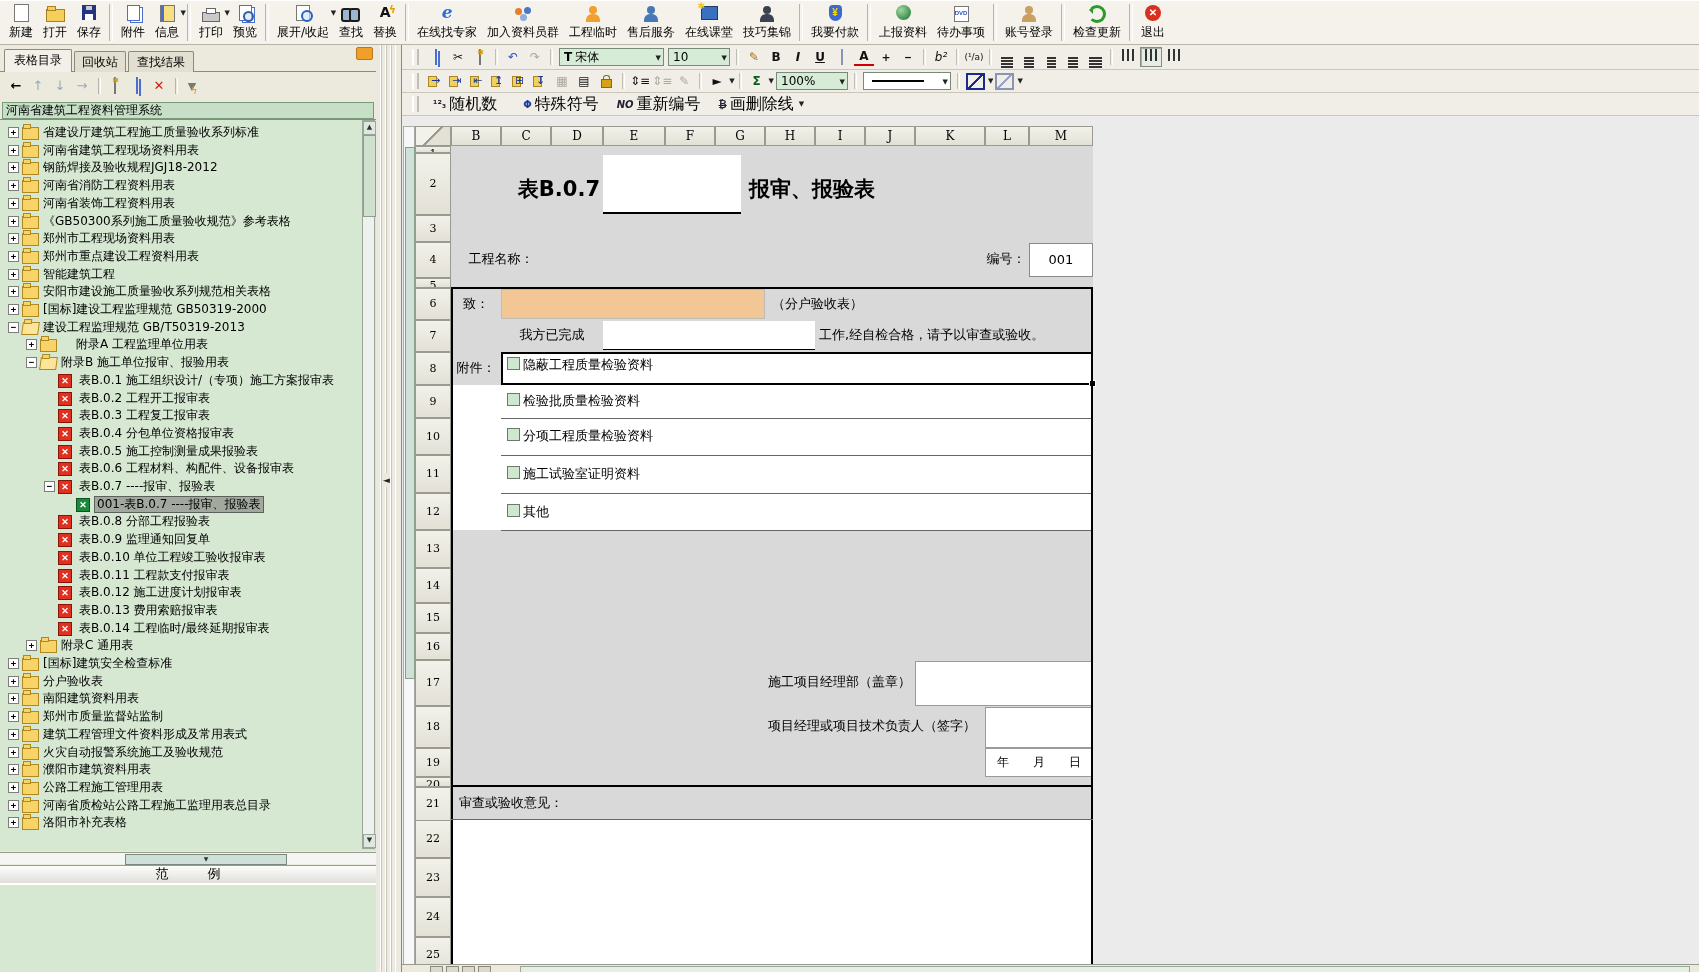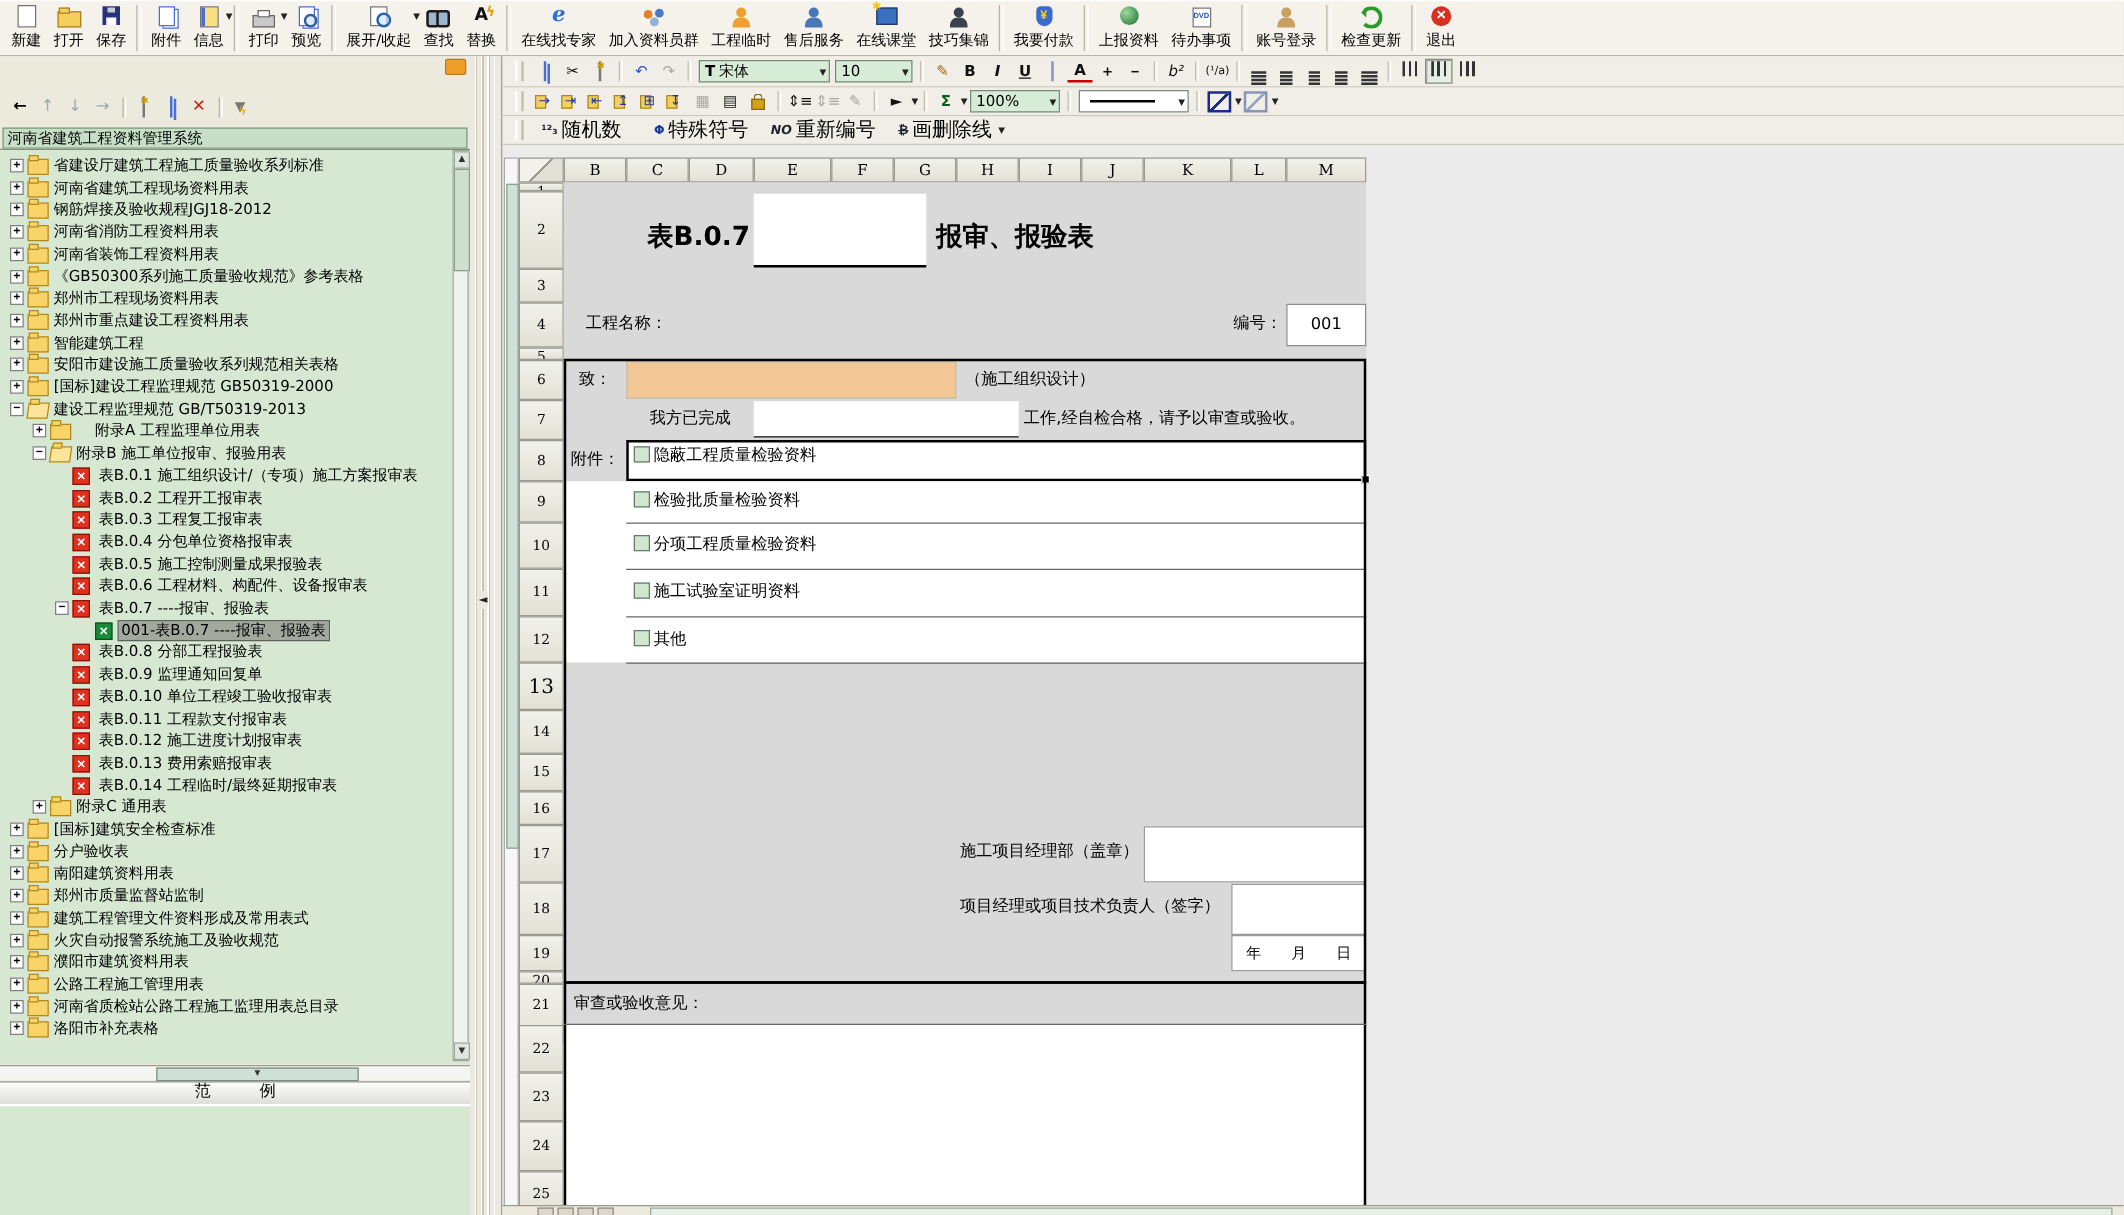--- a/index.html
+++ b/index.html
@@ -298,20 +298,25 @@
     <div class="tbsep"></div>
     <div class="tbi">
       <span class="ticon">
         <span class="i-exit cen" style="display: block;">✕</span>
       </span>
       <span class="lbl">退出</span>
     </div>
   </div>
 
 <div id="sidebar">
+  <div id="side-tabs">
+      <div class="stab act" style="left: 4px; width: 68px;">表格目录</div>
+      <div class="stab" style="left: 74px; width: 52px;">回收站</div>
+      <div class="stab" style="left: 128px; width: 66px;">查找结果</div>
+    </div>
   <div id="tree-toolbar">
       <span class="sti"><span style="font-weight:bold">←</span></span>
       <span class="sti dim">↑</span>
       <span class="sti dim">↓</span>
       <span class="sti dim">→</span>
       <span class="stsep"></span>
       <span class="sti"><span class="s-new"></span></span>
       <span class="sti"><span class="s-copy"></span></span>
       <span class="sti"><span class="s-del">✕</span></span>
       <span class="stsep"></span>
@@ -642,21 +647,21 @@
       <div class="hdrcell" style="left: 13px; top: 99px; width: 36px; height: 27px; line-height: 25px; font-size: 11px;">3</div>
       <div class="hdrcell" style="left: 13px; top: 126px; width: 36px; height: 36px; line-height: 34px; font-size: 11px;">4</div>
       <div class="hdrcell" style="left: 13px; top: 162px; width: 36px; height: 10px; line-height: 14px; font-size: 11px;">5</div>
       <div class="hdrcell" style="left: 13px; top: 172px; width: 36px; height: 32px; line-height: 30px; font-size: 11px;">6</div>
       <div class="hdrcell" style="left: 13px; top: 204px; width: 36px; height: 32px; line-height: 30px; font-size: 11px;">7</div>
       <div class="hdrcell" style="left: 13px; top: 236px; width: 36px; height: 33px; line-height: 31px; font-size: 11px;">8</div>
       <div class="hdrcell" style="left: 13px; top: 269px; width: 36px; height: 33px; line-height: 31px; font-size: 11px;">9</div>
       <div class="hdrcell" style="left: 13px; top: 302px; width: 36px; height: 37px; line-height: 35px; font-size: 11px;">10</div>
       <div class="hdrcell" style="left: 13px; top: 339px; width: 36px; height: 38px; line-height: 36px; font-size: 11px;">11</div>
       <div class="hdrcell" style="left: 13px; top: 377px; width: 36px; height: 37px; line-height: 35px; font-size: 11px;">12</div>
-      <div class="hdrcell" style="left: 13px; top: 414px; width: 36px; height: 38px; line-height: 36px; font-size: 16px;">13</div>
+      <div class="hdrcell" style="left: 13px; top: 414px; width: 36px; height: 38px; line-height: 36px; font-size: 11px;">13</div>
       <div class="hdrcell" style="left: 13px; top: 452px; width: 36px; height: 35px; line-height: 33px; font-size: 11px;">14</div>
       <div class="hdrcell" style="left: 13px; top: 487px; width: 36px; height: 30px; line-height: 28px; font-size: 11px;">15</div>
       <div class="hdrcell" style="left: 13px; top: 517px; width: 36px; height: 27px; line-height: 25px; font-size: 11px;">16</div>
       <div class="hdrcell" style="left: 13px; top: 544px; width: 36px; height: 46px; line-height: 44px; font-size: 11px;">17</div>
       <div class="hdrcell" style="left: 13px; top: 590px; width: 36px; height: 42px; line-height: 40px; font-size: 11px;">18</div>
       <div class="hdrcell" style="left: 13px; top: 632px; width: 36px; height: 29px; line-height: 27px; font-size: 11px;">19</div>
       <div class="hdrcell" style="left: 13px; top: 661px; width: 36px; height: 10px; line-height: 14px; font-size: 11px;">20</div>
       <div class="hdrcell" style="left: 13px; top: 671px; width: 36px; height: 48px; line-height: 31px; font-size: 11px;">21</div>
       <div class="hdrcell" style="left: 13px; top: 704px; width: 36px; height: 38px; line-height: 36px; font-size: 11px;">22</div>
       <div class="hdrcell" style="left: 13px; top: 742px; width: 36px; height: 39px; line-height: 37px; font-size: 11px;">23</div>
@@ -671,21 +676,21 @@
   <div class="thick" style="left:201px;top:96px;width:138px;height:2px"></div>
   <div class="ftext" style="left:55px;top:55px;width:143px;text-align:right;font-size:21px;font-weight:bold;line-height:36px">表B.0.7</div>
   <div class="ftext" style="left:347px;top:55px;font-size:21px;font-weight:bold;line-height:36px">报审、报验表</div>
 
   <div class="ftext fcent" style="left:49px;top:133px;width:100px">工程名称：</div>
   <div class="ftext fcent" style="left:581px;top:133px;width:46px">编号：</div>
   <div class="whitebg fcent" style="left:627px;top:127px;width:64px;height:34px;border:1px solid #8a8a8a;box-sizing:border-box;font-size:13px;line-height:32px;text-align:center">001</div>
 
   <div class="ftext fcent" style="left:49px;top:178px;width:50px">致：</div>
   <div class="orangecell" style="left:99px;top:173px;width:264px;height:30px"></div>
-  <div class="ftext" style="left:370px;top:178px">（施工组织设计）</div>
+  <div class="ftext" style="left:370px;top:178px">（分户验收表）</div>
 
   <div class="ftext fcent" style="left:99px;top:209px;width:102px">我方已完成</div>
   <div class="inputcell" style="left:201px;top:205px;width:212px;height:29px"></div>
   <div class="ftext" style="left:417px;top:209px">工作,经自检合格，请予以审查或验收。</div>
 
   <div class="gridbg" style="left:49px;top:236px;width:50px;height:33px"></div>
   <div class="ftext fcent" style="left:49px;top:242px;width:50px">附件：</div>
   <div id="sel-range"></div>
   <div class="whitebg" style="left:49px;top:269px;width:642px;height:145px"></div>
   <div id="attach-rows">

